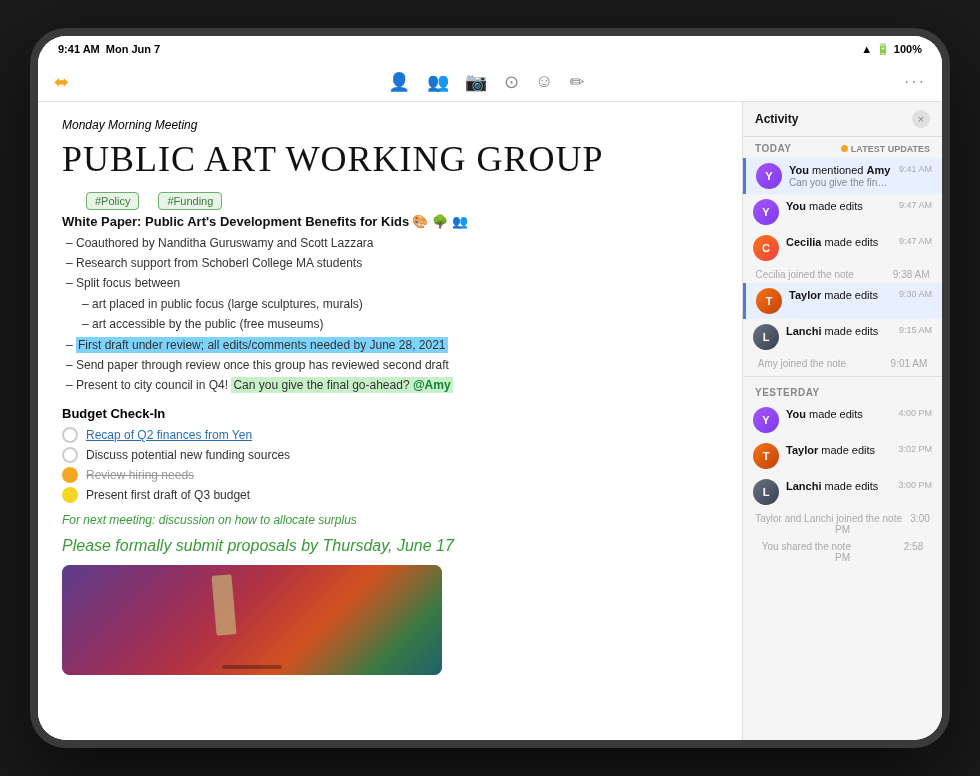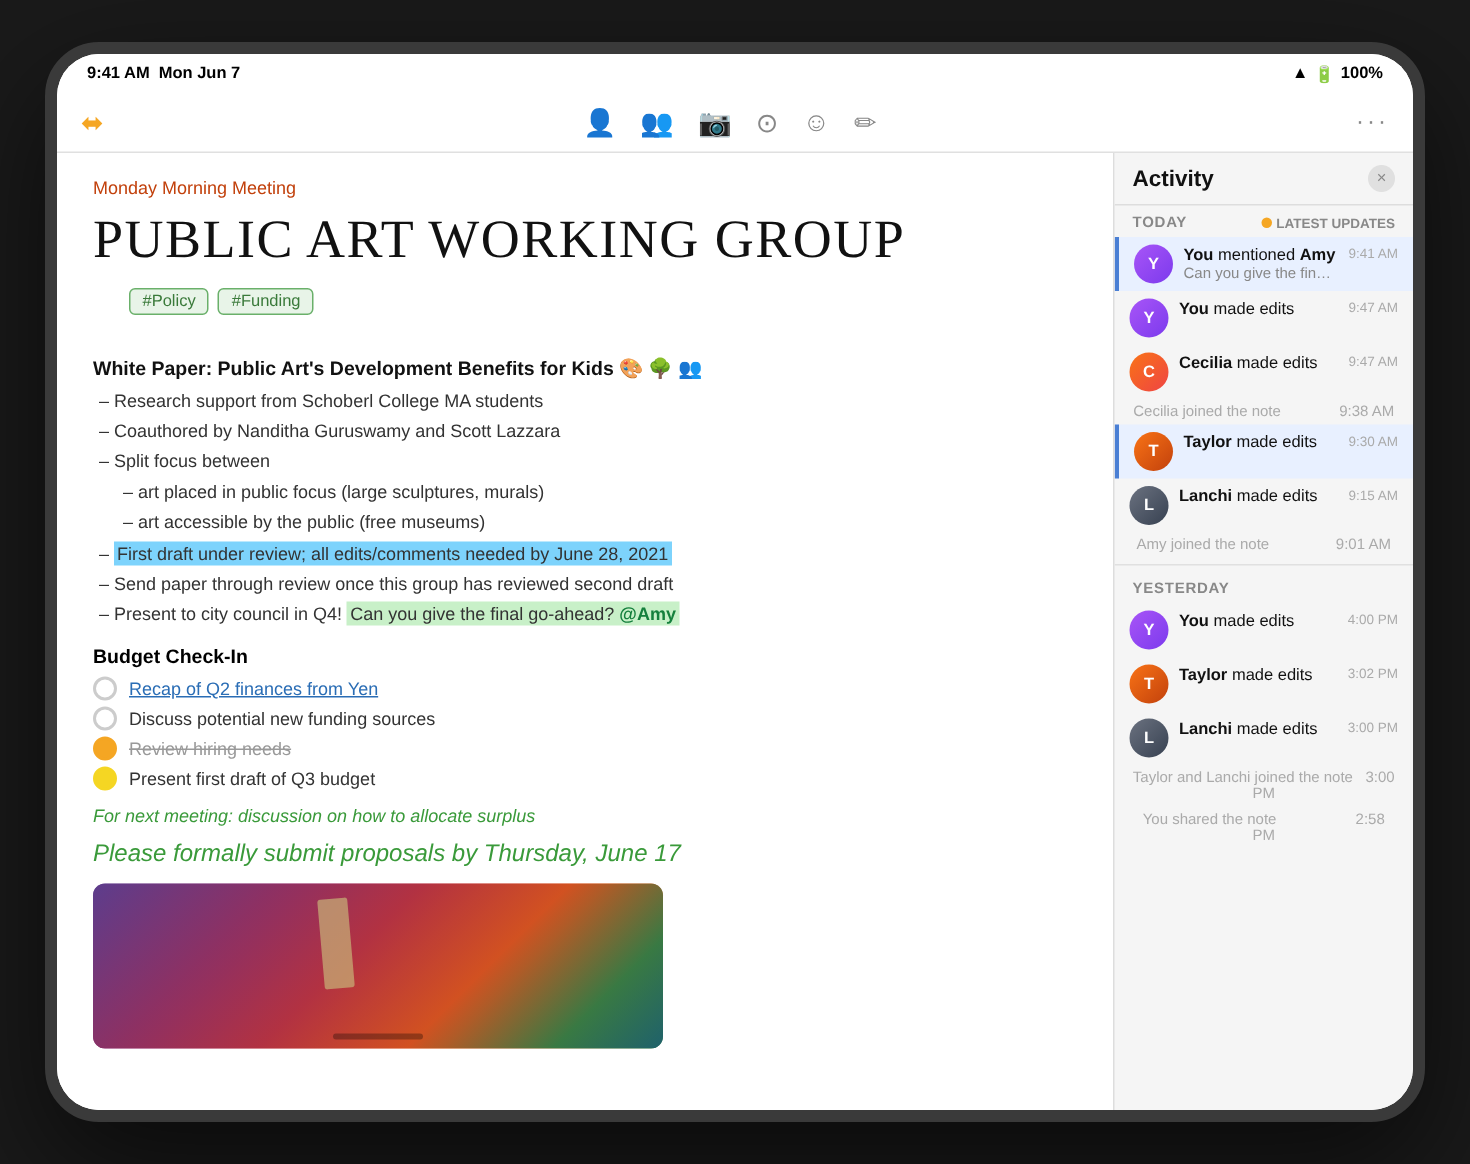--- a/index.html
+++ b/index.html
@@ -69,37 +69,38 @@
     }
     
     .note-content {
       flex: 1;
       padding: 16px 24px;
       overflow-y: auto;
       background: #fff;
     }
     .meeting-label {
       font-size: 12px;
-      color: #c2410c;
+      color: #000000;
       margin-bottom: 8px;
+      font-style: italic;
     }
     .note-title {
       font-size: 36px;
       font-weight: 400;
       color: #111;
       margin-bottom: 12px;
       font-family: 'Georgia', serif;
       text-transform: uppercase;
       letter-spacing: 1px;
       line-height: 1.1;
     }
     .tags-row {
       display: flex;
-      gap: 6px;
-      margin-bottom: 28px;
+      gap: 19px;
+      margin-bottom: 4px;
       padding-left: 24px;
     }
     .tag {
       background: #e8f4e8;
       color: #3a7a3a;
       border: 1px solid #6ab06a;
       border-radius: 4px;
       padding: 2px 8px;
       font-size: 11px;
       font-weight: 500;
@@ -193,21 +194,21 @@
     }
     .activity-header {
       display: flex;
       justify-content: space-between;
       align-items: center;
       padding: 8px 12px;
       border-bottom: 1px solid #ddd;
       background: #f5f5f5;
     }
     .activity-title {
-      font-size: 15px;
+      font-size: 12px;
       font-weight: 600;
       color: #111;
     }
     .close-btn {
       font-size: 16px;
       color: #888;
       cursor: pointer;
       background: #e0e0e0;
       border-radius: 50%;
       width: 18px; height: 18px;
@@ -335,22 +336,22 @@
         <div class="note-title">PUBLIC ART WORKING GROUP</div>
 
         <div class="tags-row">
           <span class="tag">#Policy</span>
           <span class="tag">#Funding</span>
         </div>
 
         <div class="white-paper-section">
           <div class="white-paper-title">White Paper: Public Art's Development Benefits for Kids 🎨 🌳 👥</div>
           <div class="bullet-list">
+            <span class="item">– Coauthored by Nanditha Guruswamy and Scott Lazzara</span>
             <span class="item">– Research support from Schoberl College MA students</span>
-            <span class="item">– Coauthored by Nanditha Guruswamy and Scott Lazzara</span>
             <span class="item">– Split focus between</span>
             <span class="sub-item">– art placed in public focus (large sculptures, murals)</span>
             <span class="sub-item">– art accessible by the public (free museums)</span>
             <span class="item">– <span class="highlight-yellow">First draft under review; all edits/comments needed by June 28, 2021</span></span>
             <span class="item">– Send paper through review once this group has reviewed second draft</span>
             <span class="item">– Present to city council in Q4! <span class="highlight-green">Can you give the final go-ahead? <span class="mention">@Amy</span></span></span>
           </div>
         </div>
 
         <div class="budget-section">

